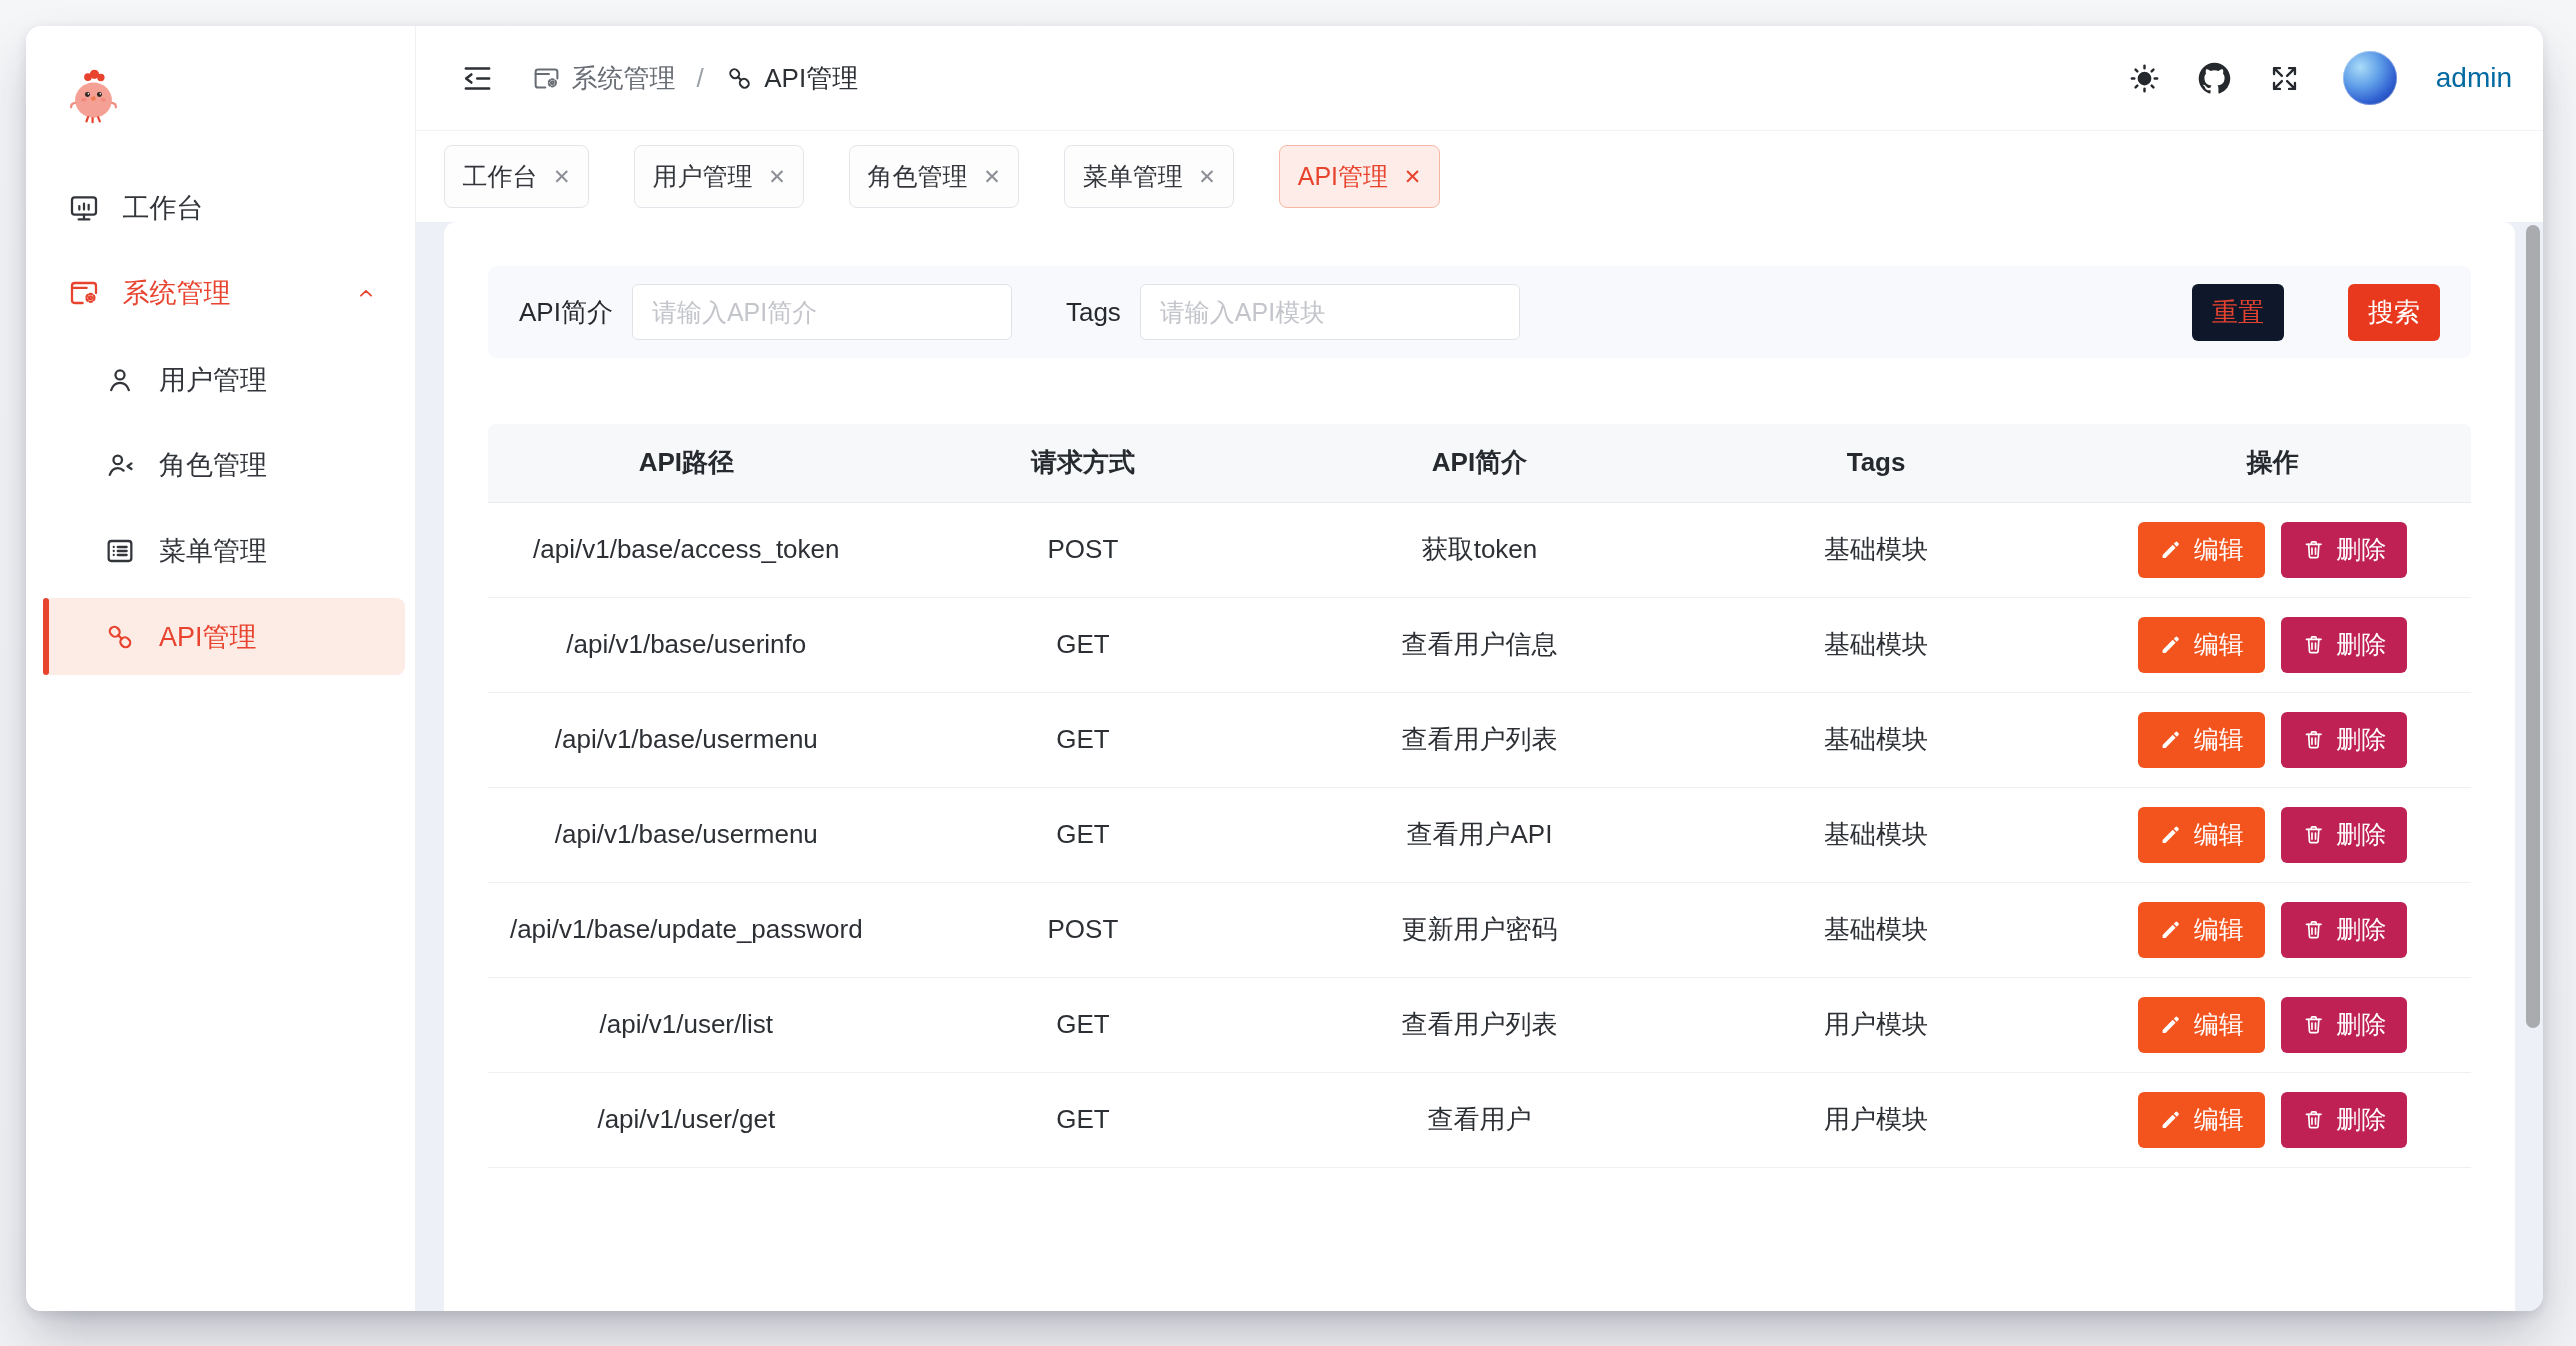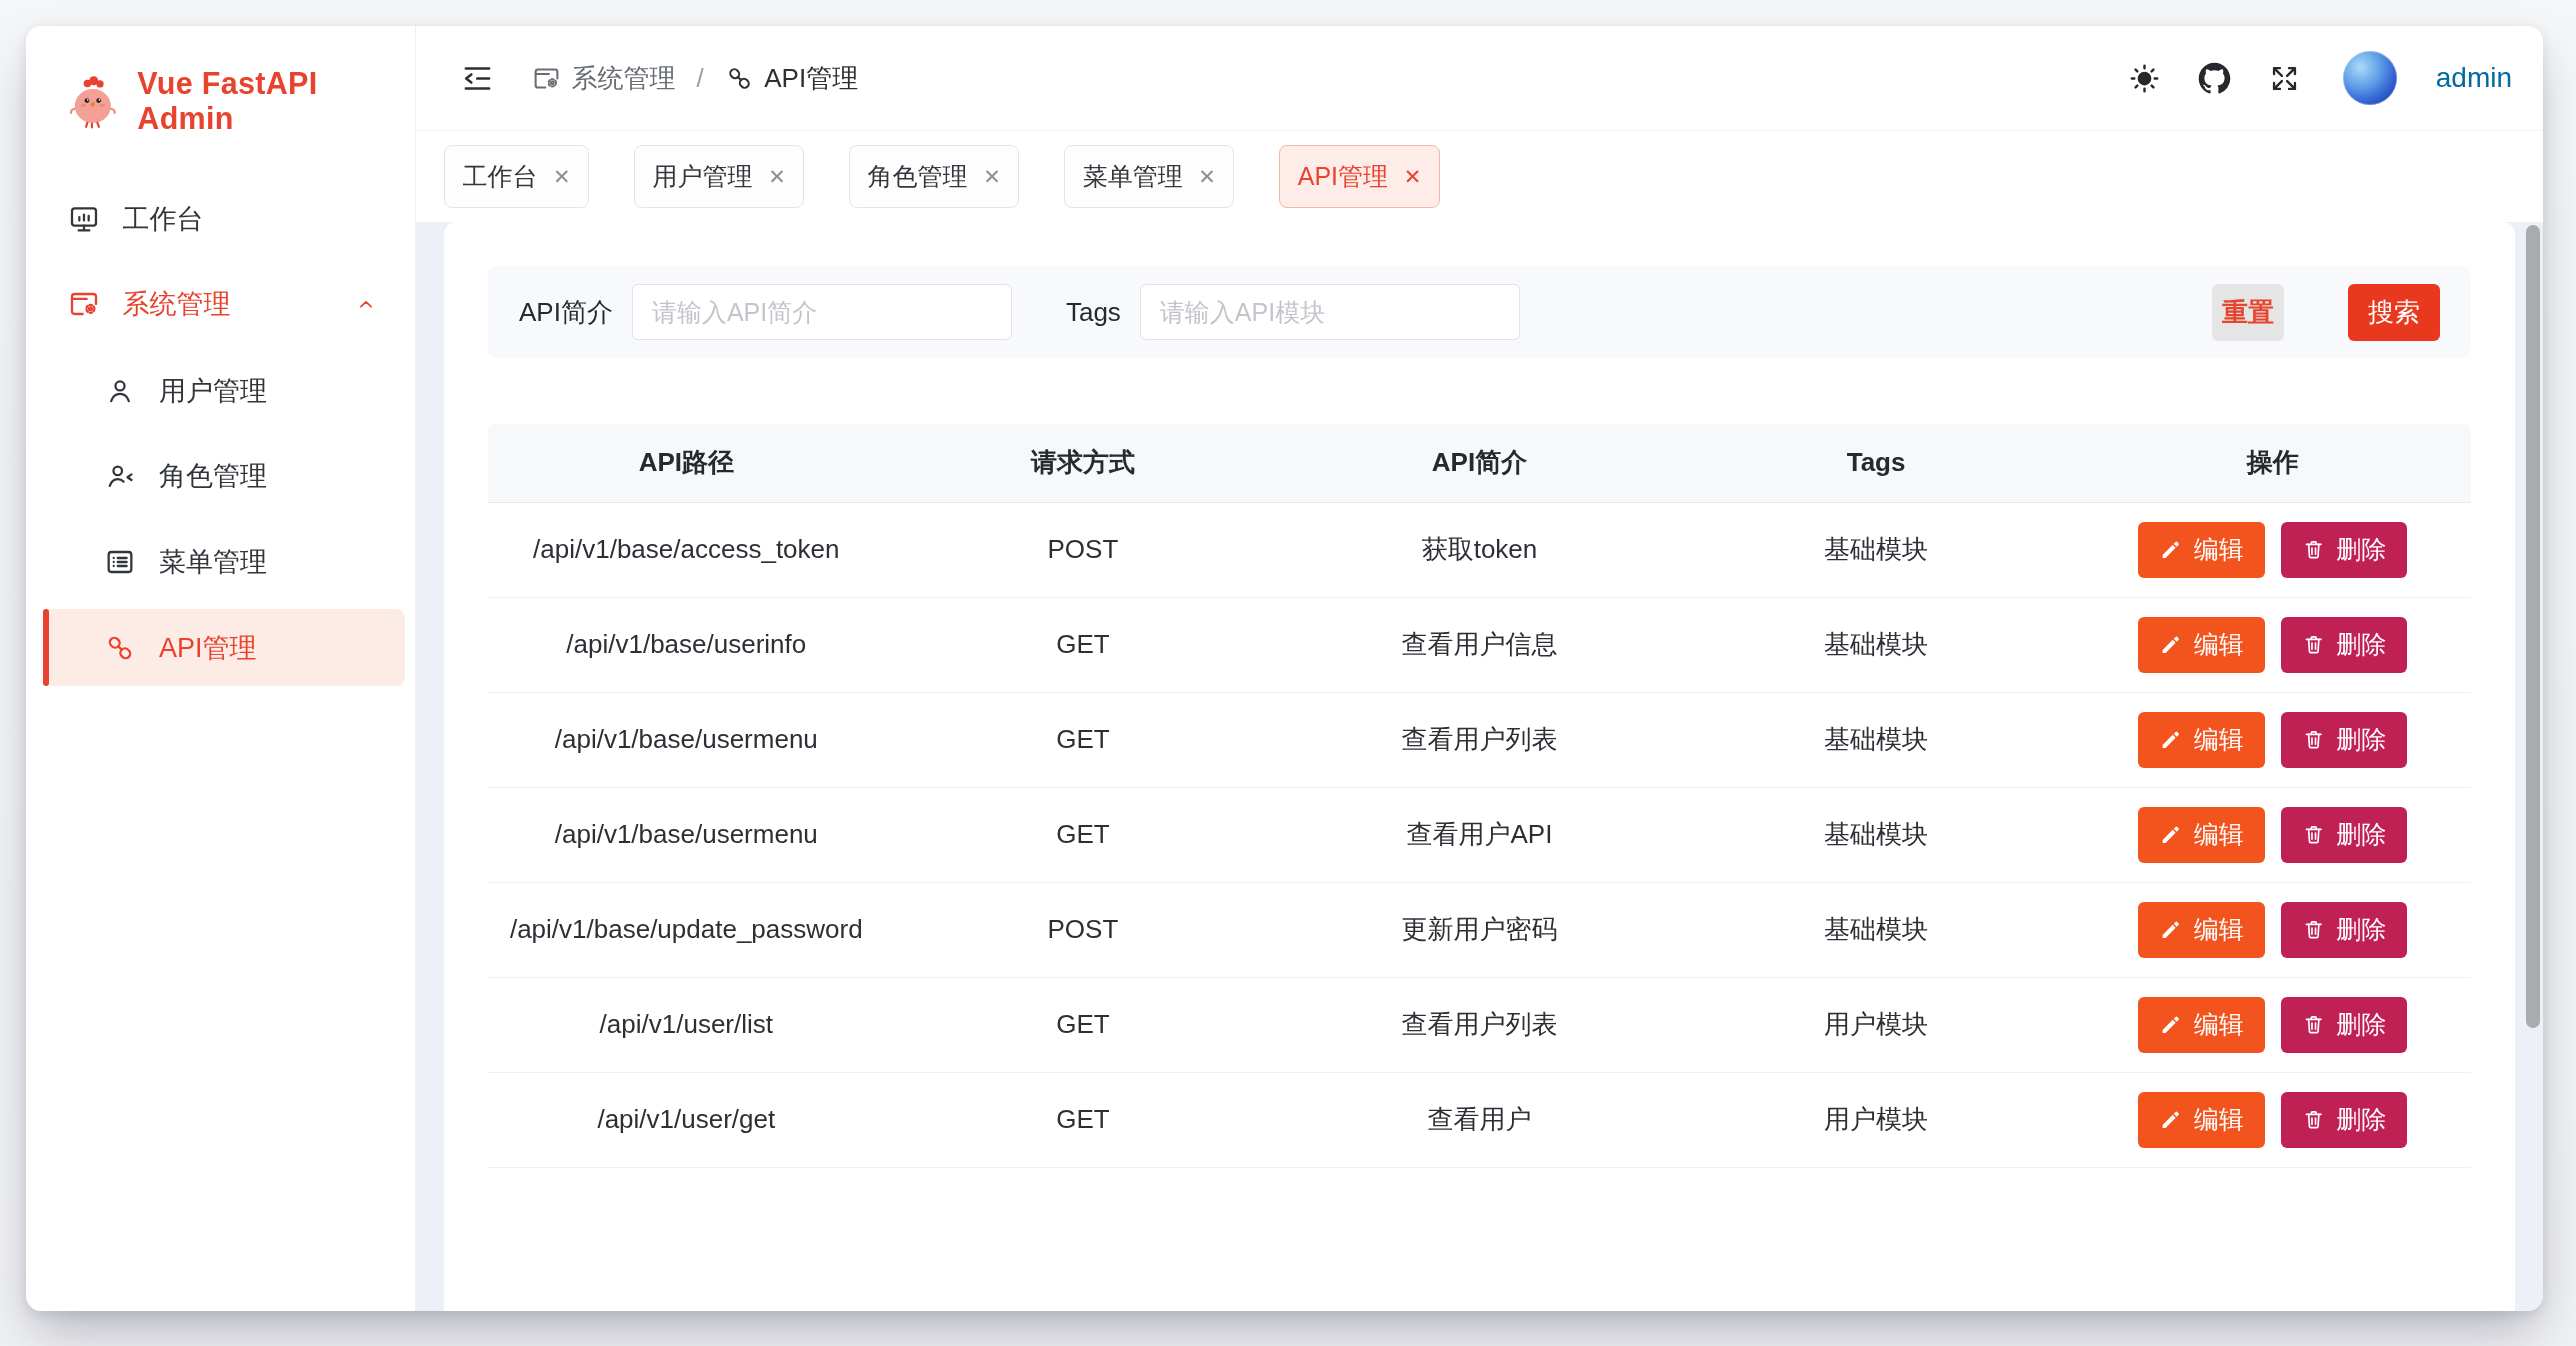--- a/index.html
+++ b/index.html
@@ -74,22 +74,22 @@
   .card { flex:1; background:#fff; border-radius:12.2px 12.2px 0 0; padding:44px 44px 0 44px; min-height:0; }
   .filterbar { height:92px; background:#f8f9fc; border-radius:8.7px; display:flex;
     align-items:center; padding:0 31px; }
   .fgroup { display:flex; align-items:center; gap:19px; margin-right:54px; }
   .flabel { font-size:26px; color:#26292d; white-space:nowrap; }
   .finput { width:380px; height:56px; border:0.9px solid #e1e2e8; border-radius:6.1px;
     padding:0 19px; font-size:25px; color:#333; background:#fff; outline:none;
     font-family:inherit; }
   .finput::placeholder { color:#c3c5cb; }
   .fbtns { margin-left:auto; display:flex; gap:42px; }
-  .btn-reset { border:none; width:72px; height:57px; border-radius:6.1px; background:#e5e5e5;
-    color:var(--accent); font-size:26px; cursor:pointer; font-family:inherit;font-weight:bold; }
+  .btn-reset { border:none; width:92px; height:57px; border-radius:6.1px; background:#0f172a;
+    color:var(--accent); font-size:26px; cursor:pointer; font-family:inherit; }
   .btn-search { border:none; width:92px; height:57px; border-radius:6.1px; background:var(--primary);
     color:#fff; font-size:26px; cursor:pointer; font-family:inherit;margin-left:22px; }
 
   table.api-table { width:100%; margin-top:66px; border-collapse:collapse; table-layout:fixed; }
   .api-table th { height:78px; background:#f7f8fa; font-size:26px; font-weight:600;
     color:#26292e; border-bottom:0.9px solid #e9eaf0; }
   .api-table th:first-child { border-radius:7px 0 0 0; }
   .api-table th:last-child { border-radius:0 7px 0 0; }
   .api-table td { height:95px; text-align:center; font-size:26px; color:#2c2f34;
     border-bottom:0.9px solid #eef0f4; }
@@ -122,21 +122,20 @@
           <path d="M12 40c-3 .5-4.5 2.6-4.2 4.8M52 40c3 .5 4.5 2.6 4.2 4.8" stroke="#ee8d80" stroke-width="2.4" fill="none" stroke-linecap="round"></path>
           <circle cx="25.5" cy="31" r="2.7" fill="#2c2420"></circle>
           <circle cx="38.5" cy="31" r="2.7" fill="#2c2420"></circle>
           <circle cx="26.4" cy="30.2" r="0.9" fill="#fff"></circle>
           <circle cx="39.4" cy="30.2" r="0.9" fill="#fff"></circle>
           <ellipse cx="21.5" cy="36.5" rx="3" ry="1.9" fill="#f08376" opacity="0.8"></ellipse>
           <ellipse cx="42.5" cy="36.5" rx="3" ry="1.9" fill="#f08376" opacity="0.8"></ellipse>
           <path d="M29 34.5l4.4-2.1 1.2 4.3-4.2 1.2z" fill="#ee7a4f"></path>
           <path d="M26 55.5l-1.6 4.6M31 56.5v4.4M37 55.5l1.8 4.6" stroke="#e8432e" stroke-width="2.4" stroke-linecap="round" fill="none"></path>
         </svg>
-        <span class="logo-title">Vue FastAPI Admin</span>
       </div>
 
       <nav class="menu">
         <div class="menu-item">
           <svg class="sicon" viewBox="0 0 24 24">
             <rect x="3" y="4" width="18" height="13" rx="2"></rect>
             <path d="M12 17v3.4M8 20.6h8"></path>
             <path d="M8.5 13.2v-2.6M12 13.2V8.8M15.5 13.2v-3.6"></path>
           </svg>
           <span>工作台</span>

